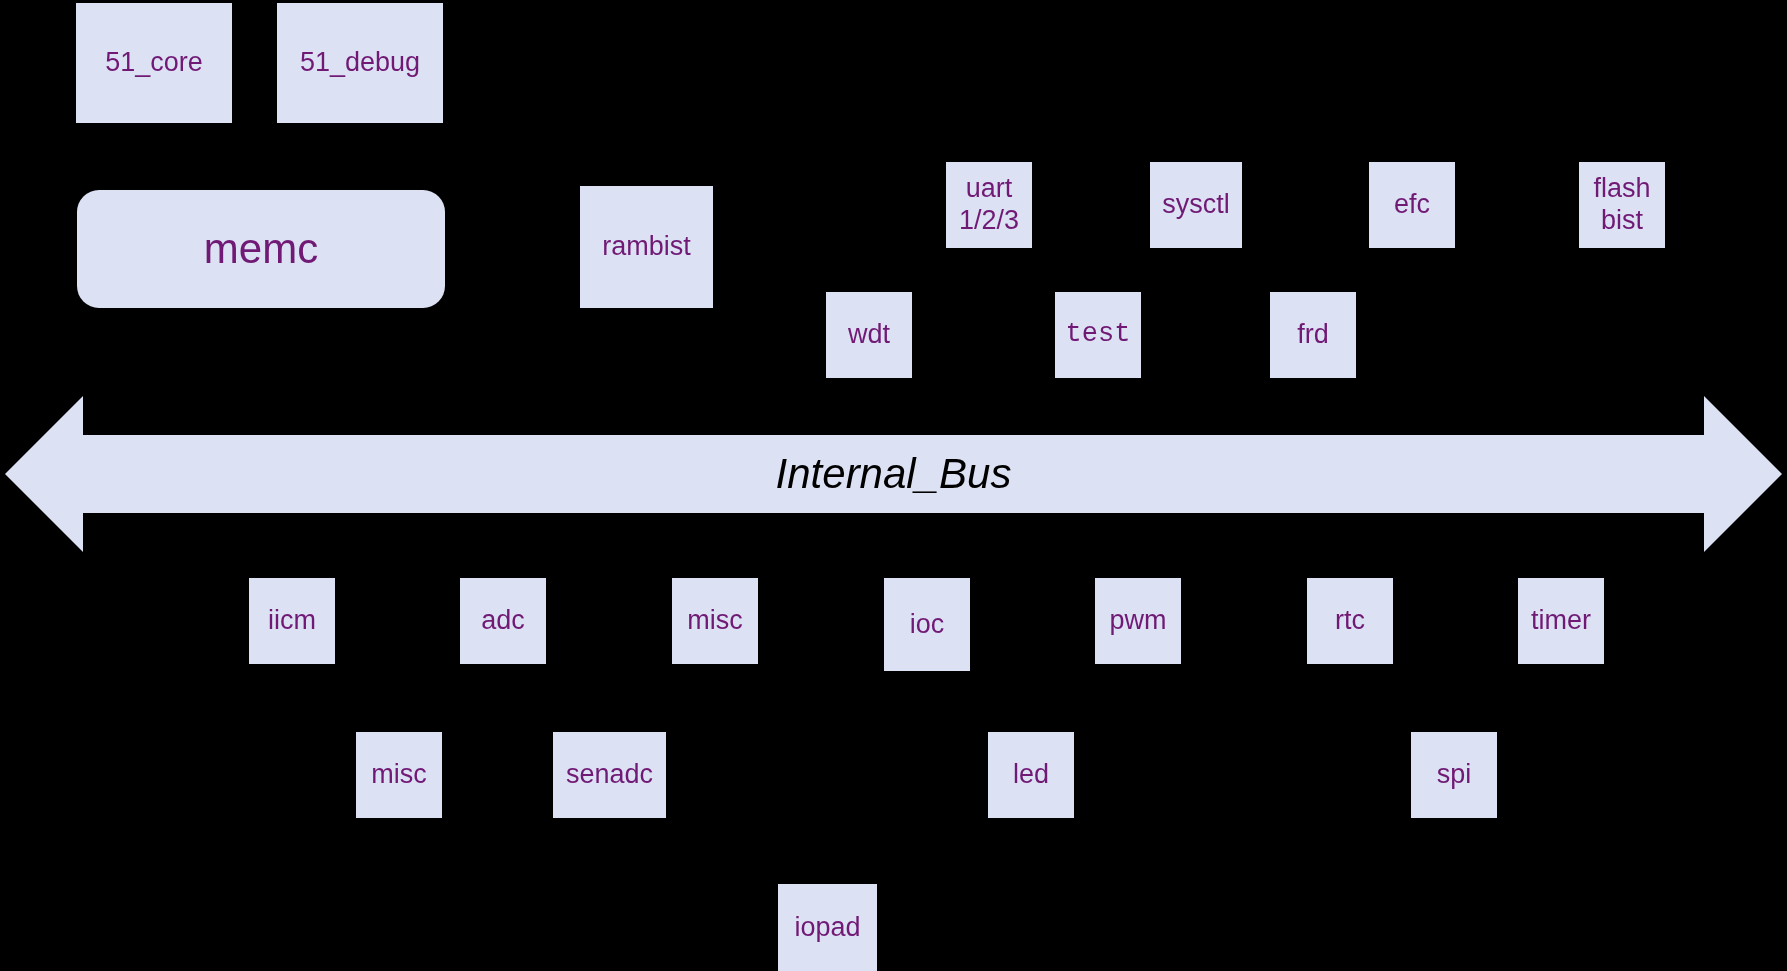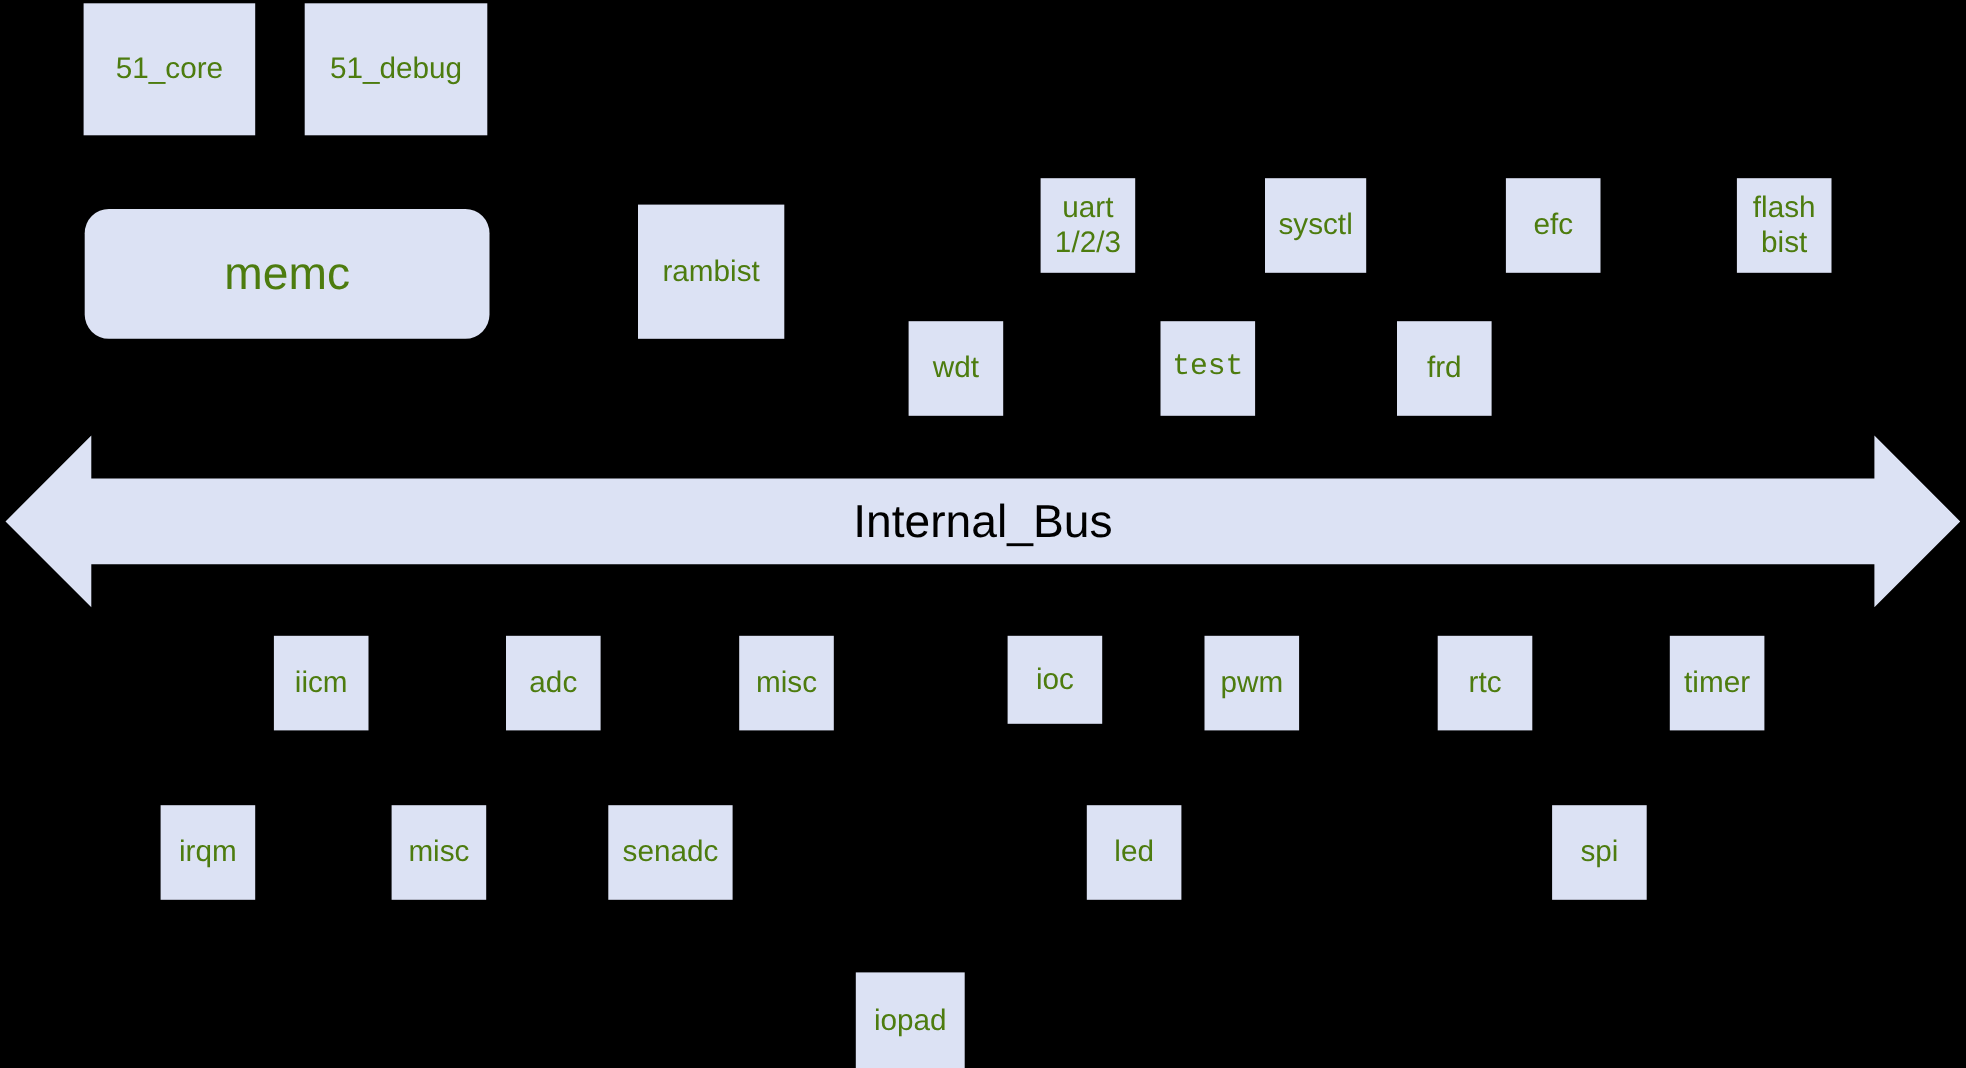--- a/index.html
+++ b/index.html
@@ -20,21 +20,21 @@
     background: #000000;
   }
   .block {
     position: absolute;
     background: #dce2f4;
     box-sizing: border-box;
     display: flex;
     align-items: center;
     justify-content: center;
     text-align: center;
-    color: #4d7c0f;
+    color: #701a75;
     font-family: "Liberation Sans", sans-serif;
     font-size: 27px;
     line-height: 1.18;
     letter-spacing: 0px;
     white-space: pre-line;
   }
   .block.big-label {
     font-size: 42px;
   }
   .bus-wrap {
@@ -55,36 +55,36 @@
     top: 378px;
     width: 1787px;
     height: 192px;
     display: flex;
     align-items: center;
     justify-content: center;
     color: #000000;
     font-family: "Liberation Sans", sans-serif;
     font-size: 42px;
     pointer-events: none;
+    font-style: italic;
   }
 </style>
 </head>
 <body>
 
 <div id="diagram-root">
     <div class="block" style="left: 778px; top: 884px; width: 99px; height: 87px; background: rgb(220, 226, 244);"><span>iopad</span></div>
     <div class="block" style="left: 1411px; top: 732px; width: 86px; height: 86px; background: rgb(220, 226, 244);"><span>spi</span></div>
     <div class="block" style="left: 988px; top: 732px; width: 86px; height: 86px; background: rgb(220, 226, 244);"><span>led</span></div>
     <div class="block" style="left: 553px; top: 732px; width: 113px; height: 86px; background: rgb(220, 226, 244);"><span>senadc</span></div>
     <div class="block" style="left: 356px; top: 732px; width: 86px; height: 86px; background: rgb(220, 226, 244);"><span>misc</span></div>
-    <div class="block" style="left: 146px; top: 732px; width: 86px; height: 86px; background: rgb(220, 226, 244);"><span>irqm</span></div>
     <div class="block" style="left: 1518px; top: 578px; width: 86px; height: 86px; background: rgb(220, 226, 244);"><span>timer</span></div>
     <div class="block" style="left: 1307px; top: 578px; width: 86px; height: 86px; background: rgb(220, 226, 244);"><span>rtc</span></div>
     <div class="block" style="left: 1095px; top: 578px; width: 86px; height: 86px; background: rgb(220, 226, 244);"><span>pwm</span></div>
-    <div class="block" style="left: 884px; top: 578px; width: 86px; height: 80px; background: rgb(220, 226, 244); margin-left: 32px;"><span>ioc</span></div>
+    <div class="block" style="left: 884px; top: 578px; width: 86px; height: 93px; background: rgb(220, 226, 244);"><span>ioc</span></div>
     <div class="block" style="left: 672px; top: 578px; width: 86px; height: 86px; background: rgb(220, 226, 244);"><span>misc</span></div>
     <div class="block" style="left: 460px; top: 578px; width: 86px; height: 86px; background: rgb(220, 226, 244);"><span>adc</span></div>
     <div class="block" style="left: 249px; top: 578px; width: 86px; height: 86px; background: rgb(220, 226, 244);"><span>iicm</span></div>
     <div class="block" style="left: 1270px; top: 292px; width: 86px; height: 86px; background: rgb(220, 226, 244);"><span>frd</span></div>
     <div class="block" style="left: 1055px; top: 292px; width: 86px; height: 86px; background: rgb(220, 226, 244); font-family: Liberation Mono, monospace;"><span>test</span></div>
     <div class="block" style="left: 826px; top: 292px; width: 86px; height: 86px; background: rgb(220, 226, 244);"><span>wdt</span></div>
     <div class="block" style="left: 1579px; top: 162px; width: 86px; height: 86px; background: rgb(220, 226, 244);"><span>flash
 bist</span></div>
     <div class="block" style="left: 1369px; top: 162px; width: 86px; height: 86px; background: rgb(220, 226, 244);"><span>efc</span></div>
     <div class="block" style="left: 1150px; top: 162px; width: 92px; height: 86px; background: rgb(220, 226, 244);"><span>sysctl</span></div>

